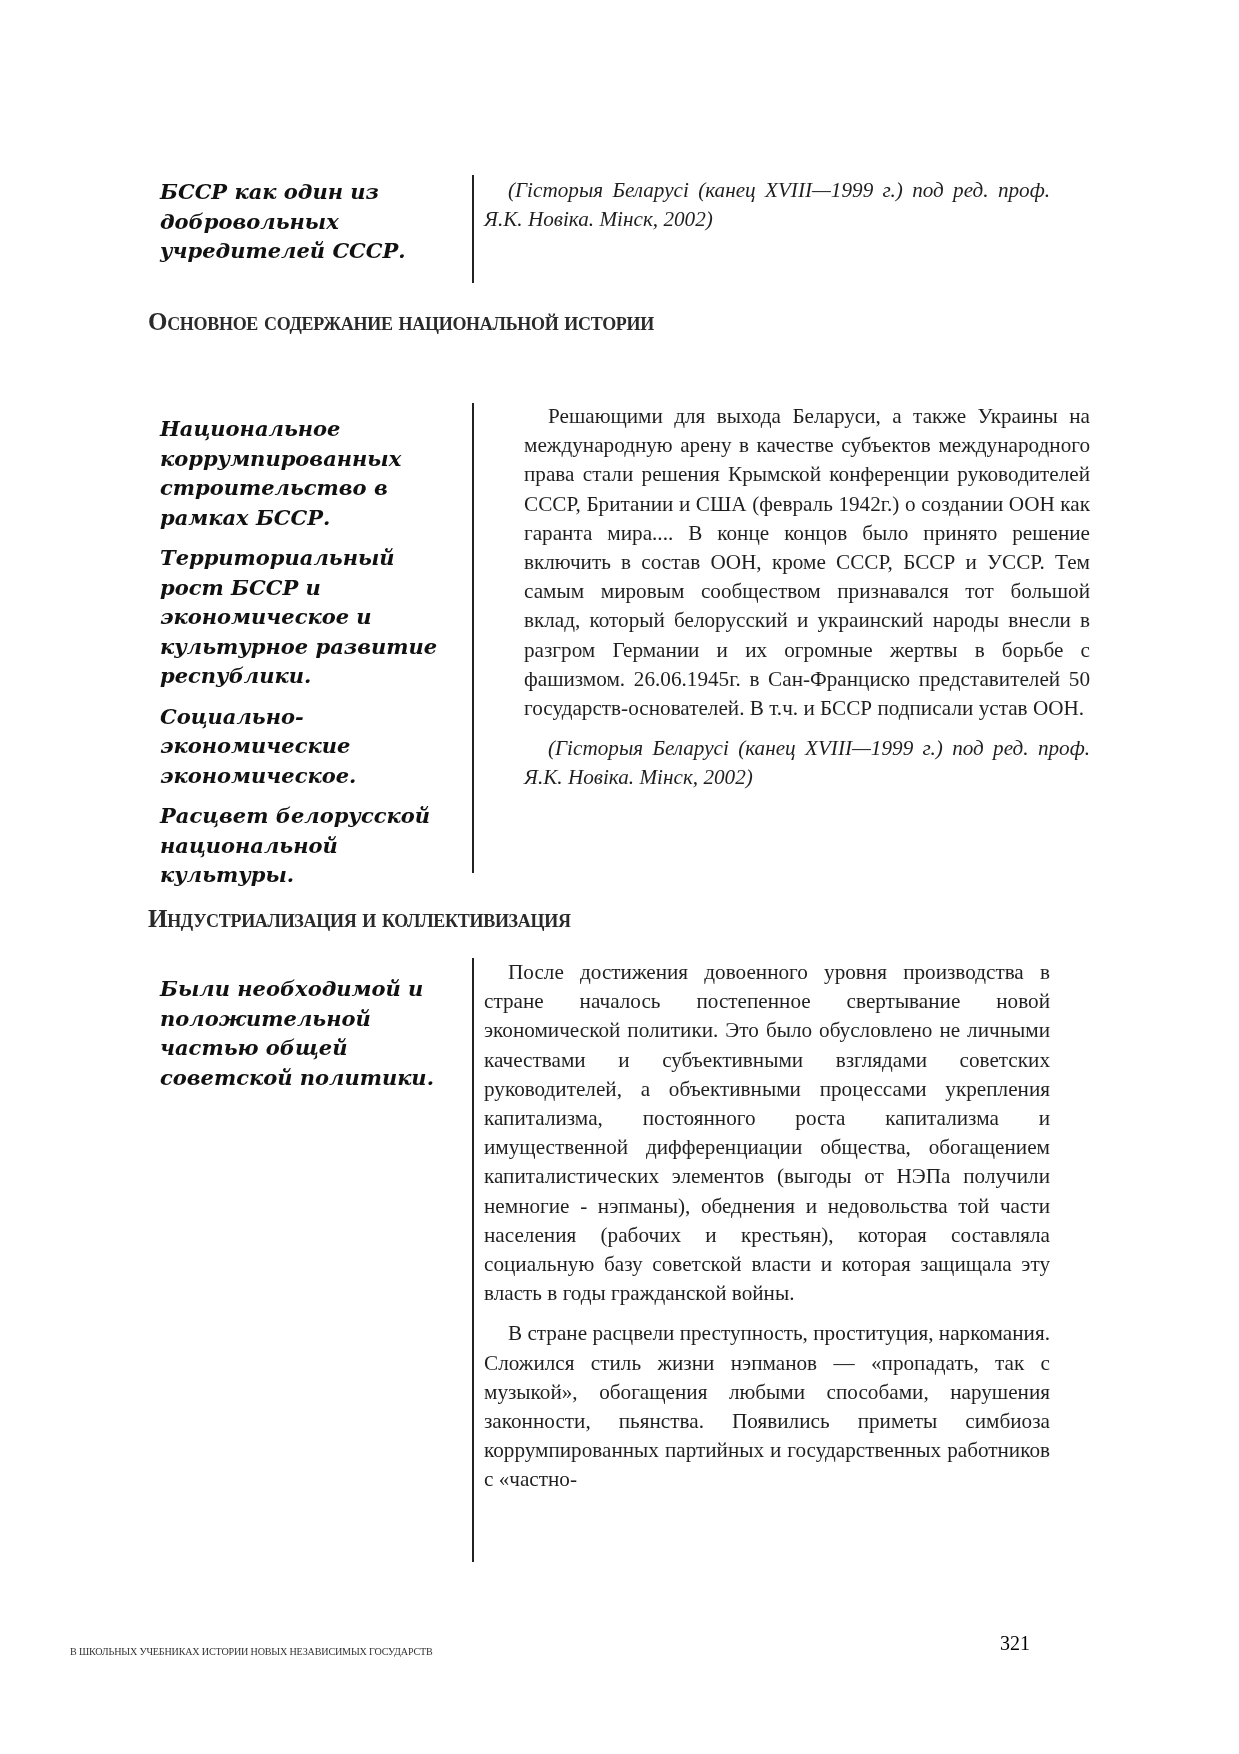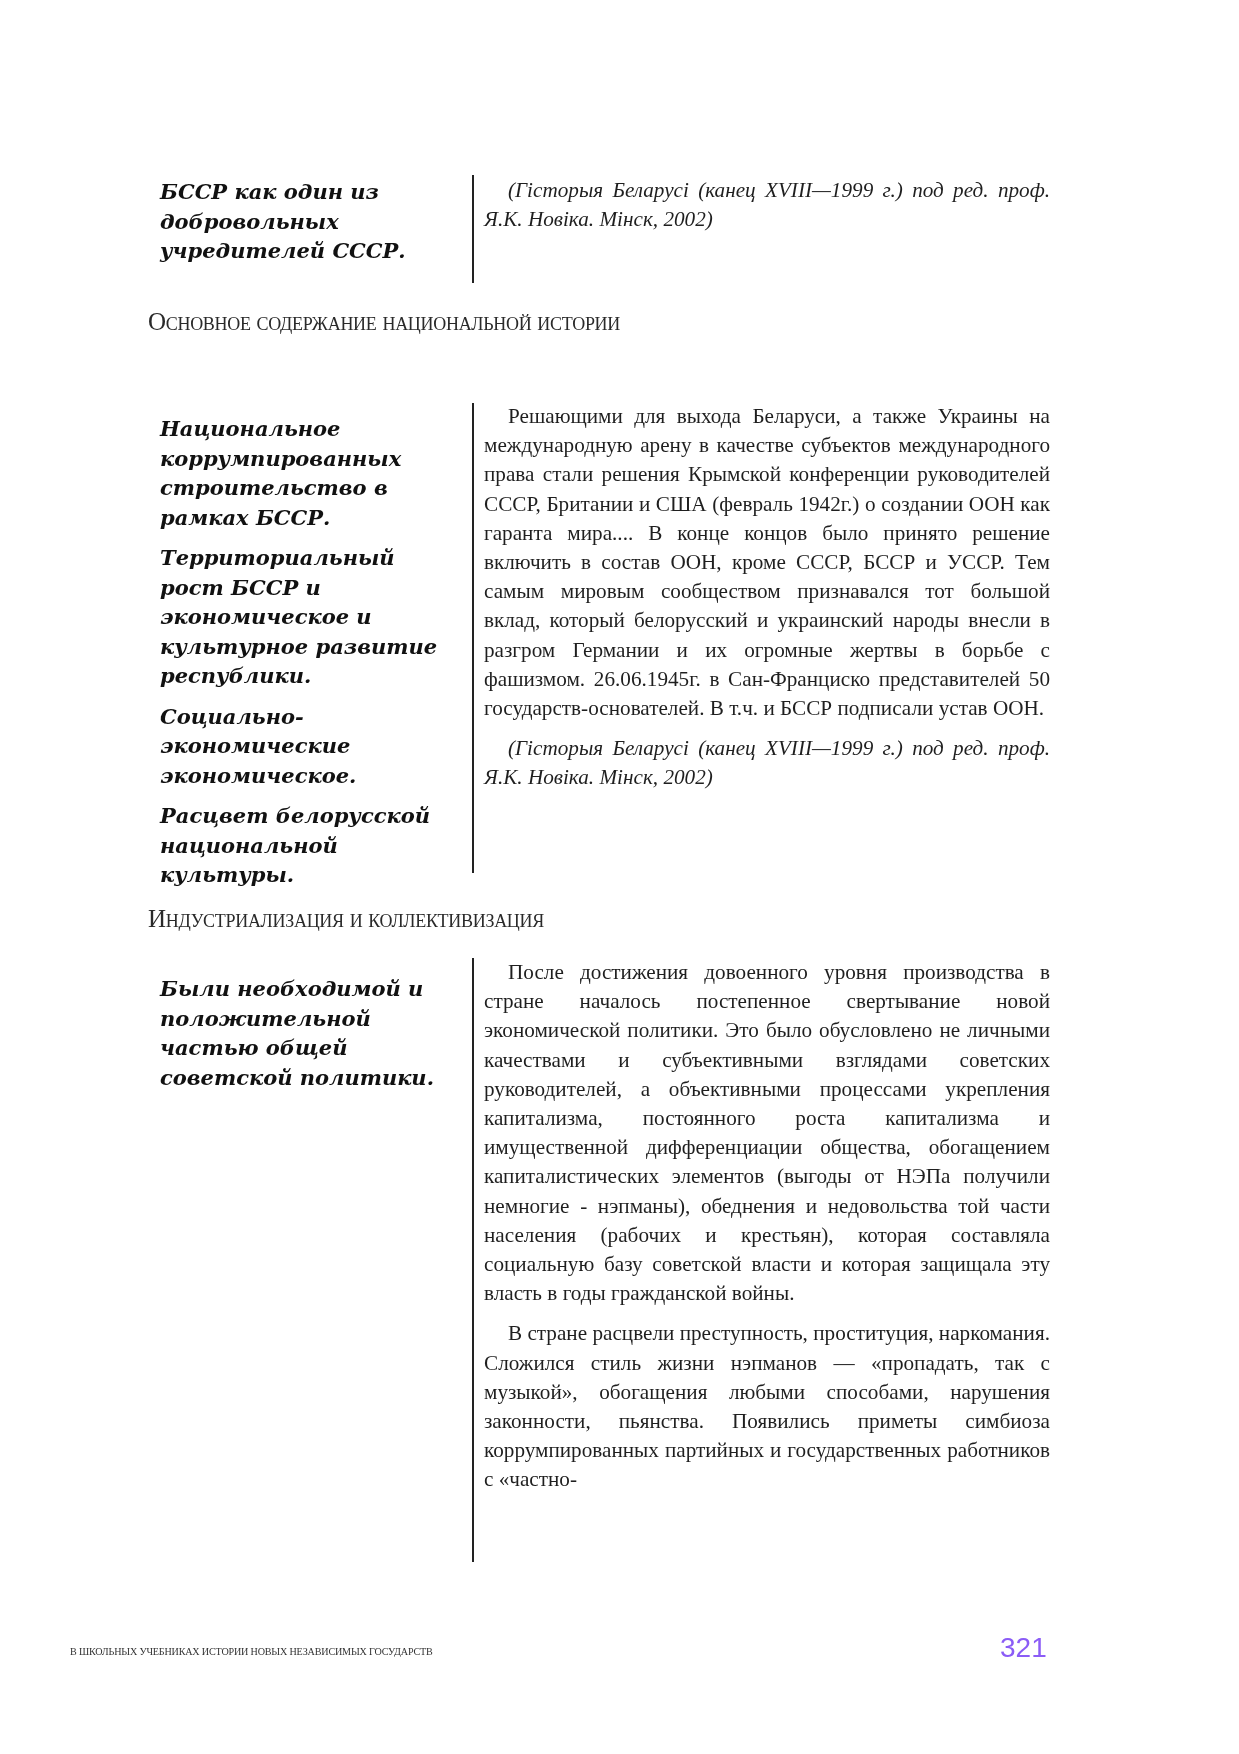--- a/index.html
+++ b/index.html
@@ -13,29 +13,29 @@
           font-size: 21px; line-height: 29.5px; color: #111; }
   .left p { margin: 0 0 11px 0; }
   .divider { position: absolute; left: 472px; width: 1.6px; background: #222; }
   .right { position: absolute; left: 484px; width: 566px;
            font-family: "Liberation Serif", serif; font-size: 21.2px; line-height: 29.2px;
            text-align: justify; color: #1f1f1f; }
   .right p { margin: 0 0 11px 0; text-indent: 24px; }
   .right p.cite { font-style: italic; }
 
   .heading { position: absolute; left: 148px; font-family: "Liberation Serif", serif;
-             font-weight: normal; color: #2a2a2a; font-variant: small-caps;
+             font-weight: bold; color: #2a2a2a; font-variant: small-caps;
              font-size: 25px; letter-spacing: -0.3px; line-height: 37px; }
   .heading .line { display: block; }
 
   .footer-text { position: absolute; left: 70px; top: 1645px;
                  font-family: "Liberation Serif", serif; font-size: 11px; color: #333;
                  letter-spacing: -0.2px; transform: scaleX(0.92); transform-origin: left; }
   .page-number { position: absolute; left: 1000px; top: 1632px;
-                 font-family: Liberation Sans, sans-serif; font-size: 28px; color: #8b5cf6; }
+                 font-family: Liberation Serif, serif; font-size: 20px; color: #000000; }
 </style>
 </head>
 <body>
 
 <div class="page">
 
   <div class="row" style="top:0;">
     <div class="left" style="top:177px;">
       <p>БССР как один из добровольных учредителей СССР.</p>
     </div>
@@ -50,21 +50,21 @@
   </div>
 
   <div class="row" style="top:0;">
     <div class="left" style="top:414px;">
       <p>Национальное коррумпированных строительство в рамках БССР.</p>
       <p>Территориальный рост БССР и экономическое и культурное развитие республики.</p>
       <p>Социально-экономические экономическое.</p>
       <p>Расцвет белорусской национальной культуры.</p>
     </div>
     <div class="divider" style="top:403px;height:470px;"></div>
-    <div class="right" style="top:402px;">
+    <div class="right" style="top:402px;margin-left:40px;">
       <p>Решающими для выхода Беларуси, а также Украины на международную арену в качестве субъектов международного права стали решения Крымской конференции руководителей СССР, Британии и США (февраль 1942г.) о создании ООН как гаранта мира.... В конце концов было принято решение включить в состав ООН, кроме СССР, БССР и УССР. Тем самым мировым сообществом признавался тот большой вклад, который белорусский и украинский народы внесли в разгром Германии и их огромные жертвы в борьбе с фашизмом. 26.06.1945г. в Сан-Франциско представителей 50 государств-основателей. В т.ч. и БССР подписали устав ООН.</p>
       <p class="cite">(Гісторыя Беларусі (канец XVIII—1999 г.) под ред. проф. Я.К. Новіка. Мінск, 2002)</p>
     </div>
   </div>
 
   <div class="heading" style="top:900px;">
     <span class="line">Индустриализация и коллективизация</span>
   </div>
 
   <div class="row" style="top:0;">

